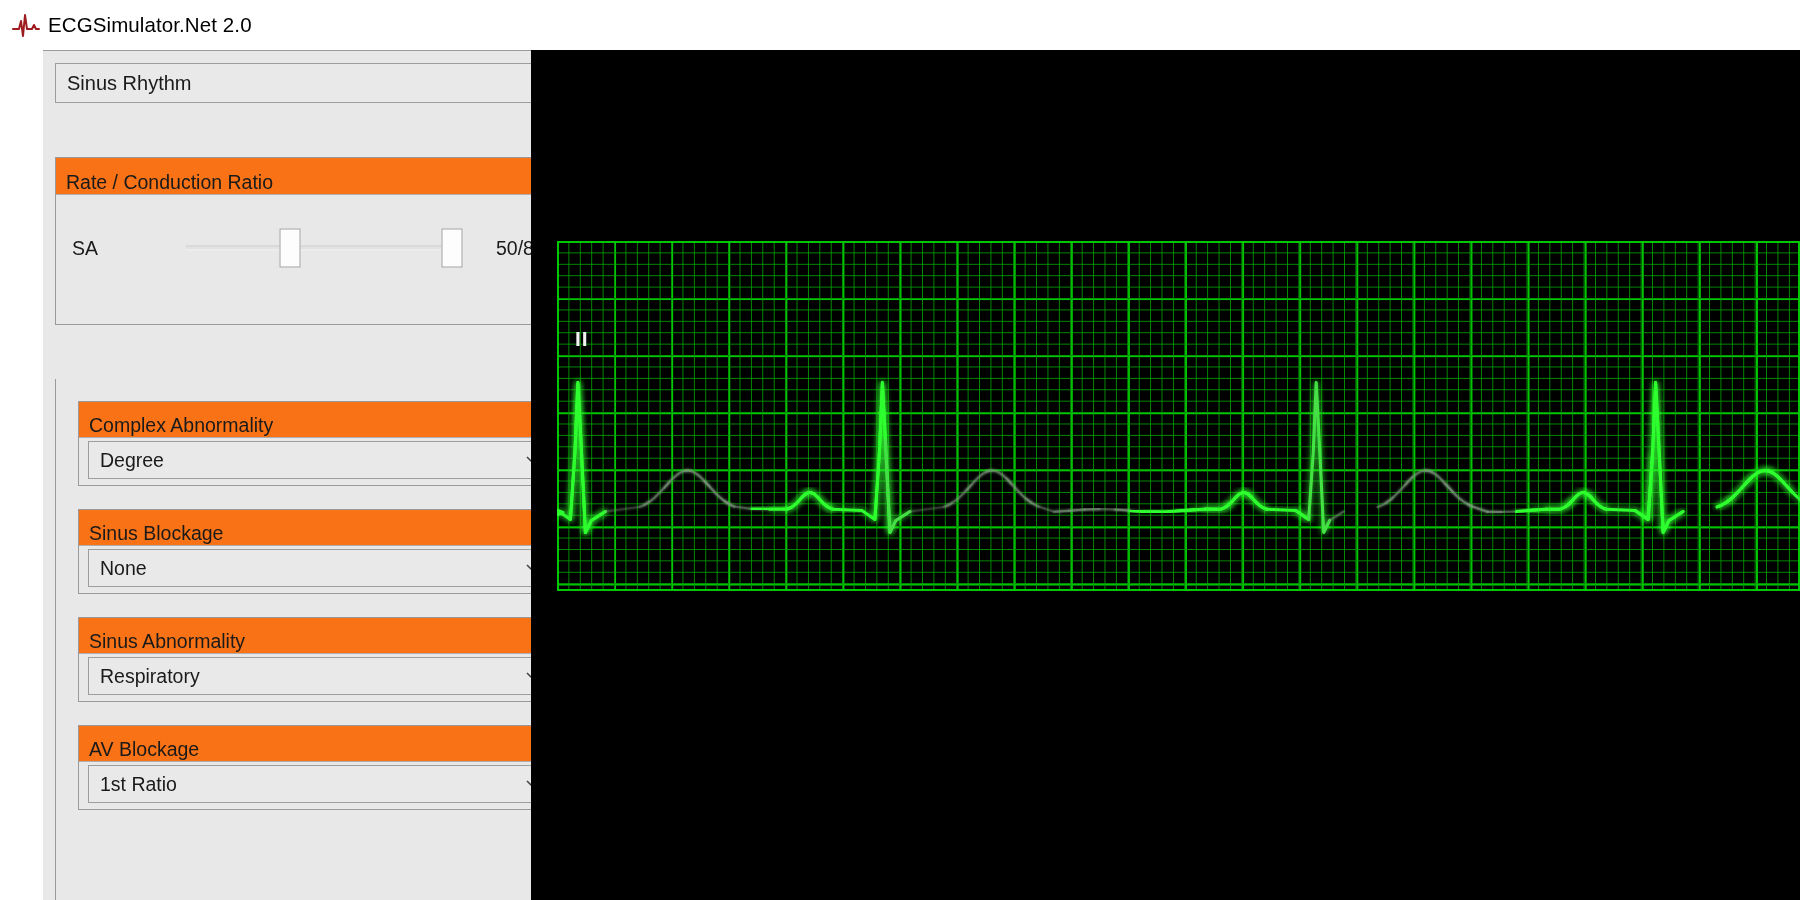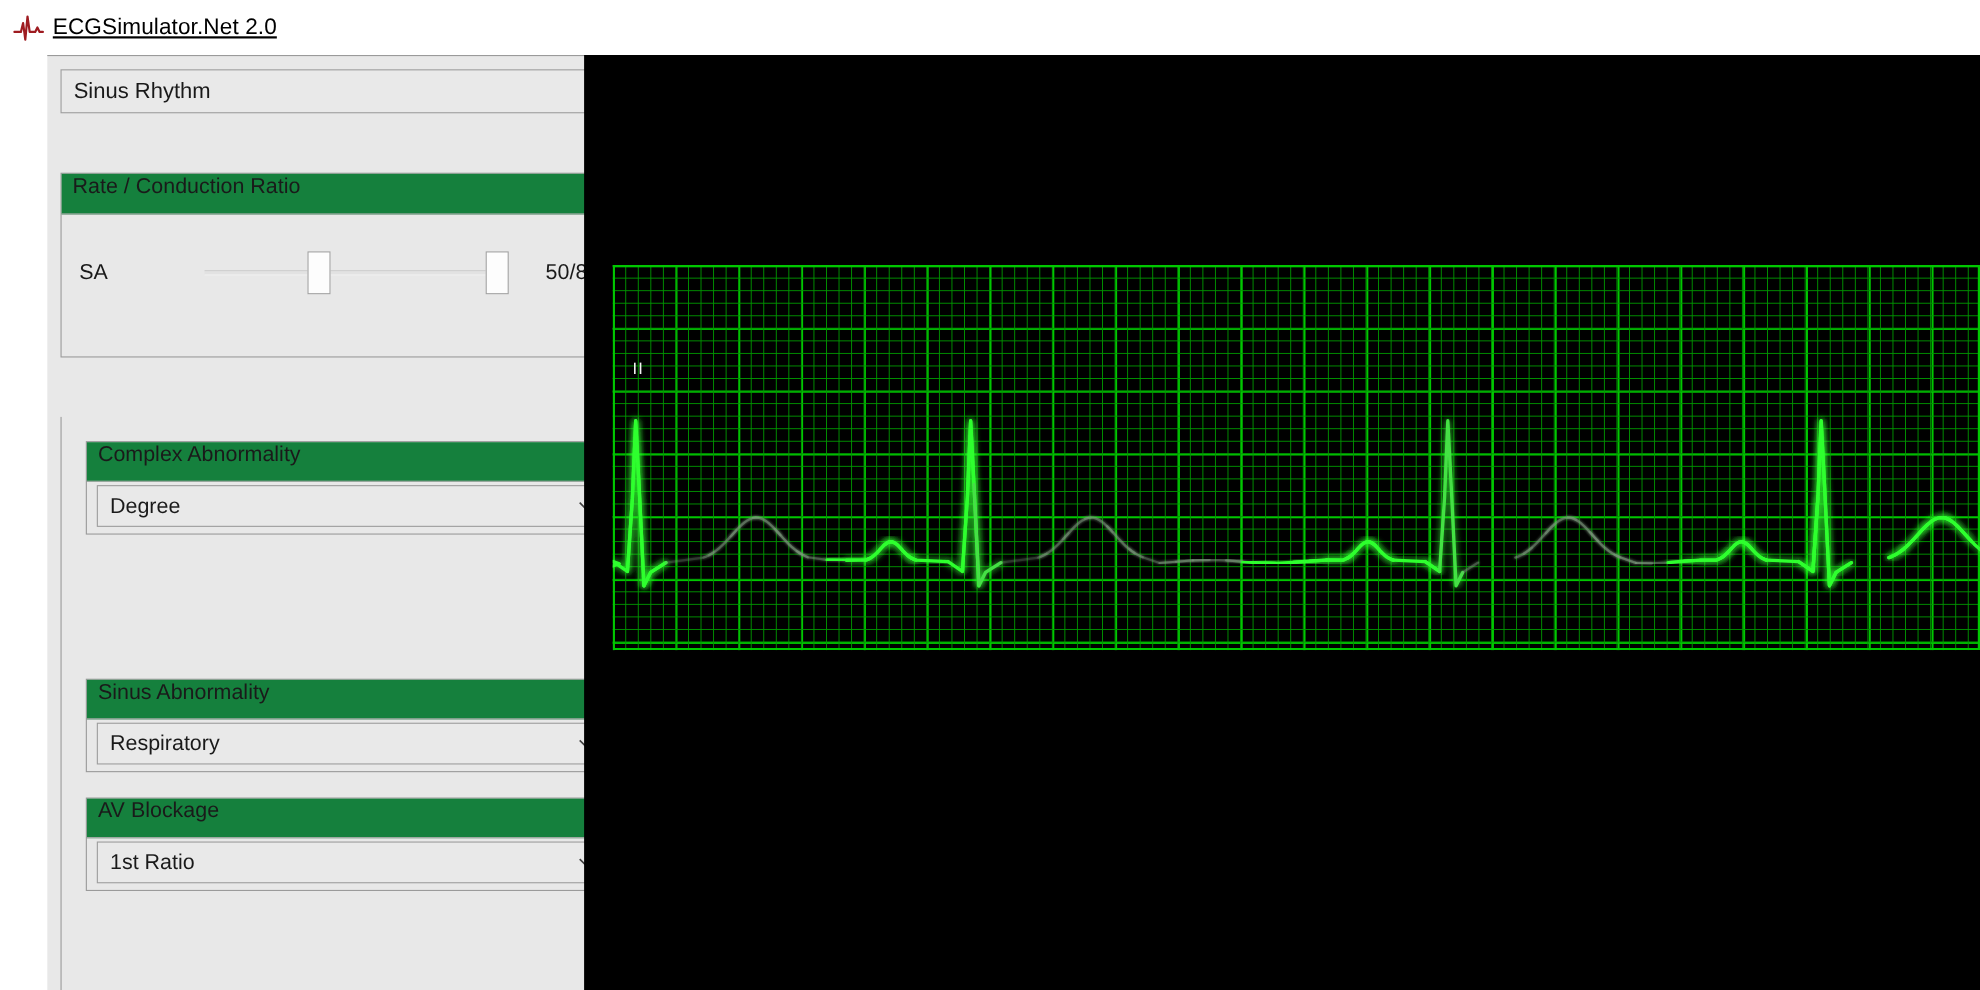--- a/index.html
+++ b/index.html
@@ -16,21 +16,20 @@
   }
 
   
   #titlebar {
     position: absolute; left: 0; top: 0;
     width: 1800px; height: 50px;
     background: #ffffff;
     display: flex; align-items: center;
     padding-left: 12px;
     box-sizing: border-box;
-    text-decoration: underline;
   }
   #titlebar .app-icon {
     width: 28px; height: 26px;
     margin-right: 8px;
     flex: 0 0 auto;
     display: block;
   }
   #titlebar .app-title {
     font-size: 20.5px;
     color: #000000;
@@ -84,25 +83,25 @@
   #rhythm-combo .combo-text { font-size: 20px; }
 
   
   .groupbox {
     position: absolute;
     background: #e8e8e8;
     border: 1px solid #9a9a9a;
     box-sizing: border-box;
   }
   .groupbox > .gb-header {
-    background: #15803d;
+    background: #f97316;
     border-bottom: 1px solid #adadad;
     height: 34px;
     display: flex;
-    align-items: flex-start;
+    align-items: flex-end;
     padding-left: 10px;
     box-sizing: border-box;
   }
   .groupbox > .gb-header .gb-title {
     font-size: 19.5px;
     color: #1a1a1a;
     white-space: nowrap;
   }
   .groupbox > .gb-body {
     position: relative;
@@ -244,22 +243,22 @@
   }
   #ecg-trace {
     position: absolute;
     left: 26px; top: 191px;
     width: 1243px; height: 350px;
     pointer-events: none;
   }
   #lead-label {
     position: absolute;
     left: 44px; top: 278px;
-    font-size: 15px;
-    font-weight: normal;
+    font-size: 21px;
+    font-weight: bold;
     color: #f2f2f2;
     letter-spacing: 1px;
     line-height: 1;
   }
 </style>
 </head>
 <body>
 
 <div id="app">
 
@@ -300,20 +299,35 @@
 
 
     <div id="tabcontent">
         <div class="groupbox cgroup" style="top: 22px; left: 22px;">
           <div class="gb-header">
             <span class="gb-title">Complex Abnormality</span>
           </div>
           <div class="gb-body">
             <div class="combo">
               <span class="combo-text">Degree</span>
+              <span class="chev">
+                <svg viewBox="0 0 14 9">
+                  <polyline points="1,1.5 7,7.5 13,1.5" fill="none" stroke="#404040" stroke-width="1.5"></polyline>
+                </svg>
+              </span>
+            </div>
+          </div>
+        </div>
+        <div class="groupbox cgroup" style="top: 130px; left: 22px;">
+          <div class="gb-header">
+            <span class="gb-title">Sinus Blockage</span>
+          </div>
+          <div class="gb-body">
+            <div class="combo">
+              <span class="combo-text">None</span>
               <span class="chev">
                 <svg viewBox="0 0 14 9">
                   <polyline points="1,1.5 7,7.5 13,1.5" fill="none" stroke="#404040" stroke-width="1.5"></polyline>
                 </svg>
               </span>
             </div>
           </div>
         </div>
         <div class="groupbox cgroup" style="top: 238px; left: 22px;">
           <div class="gb-header">

